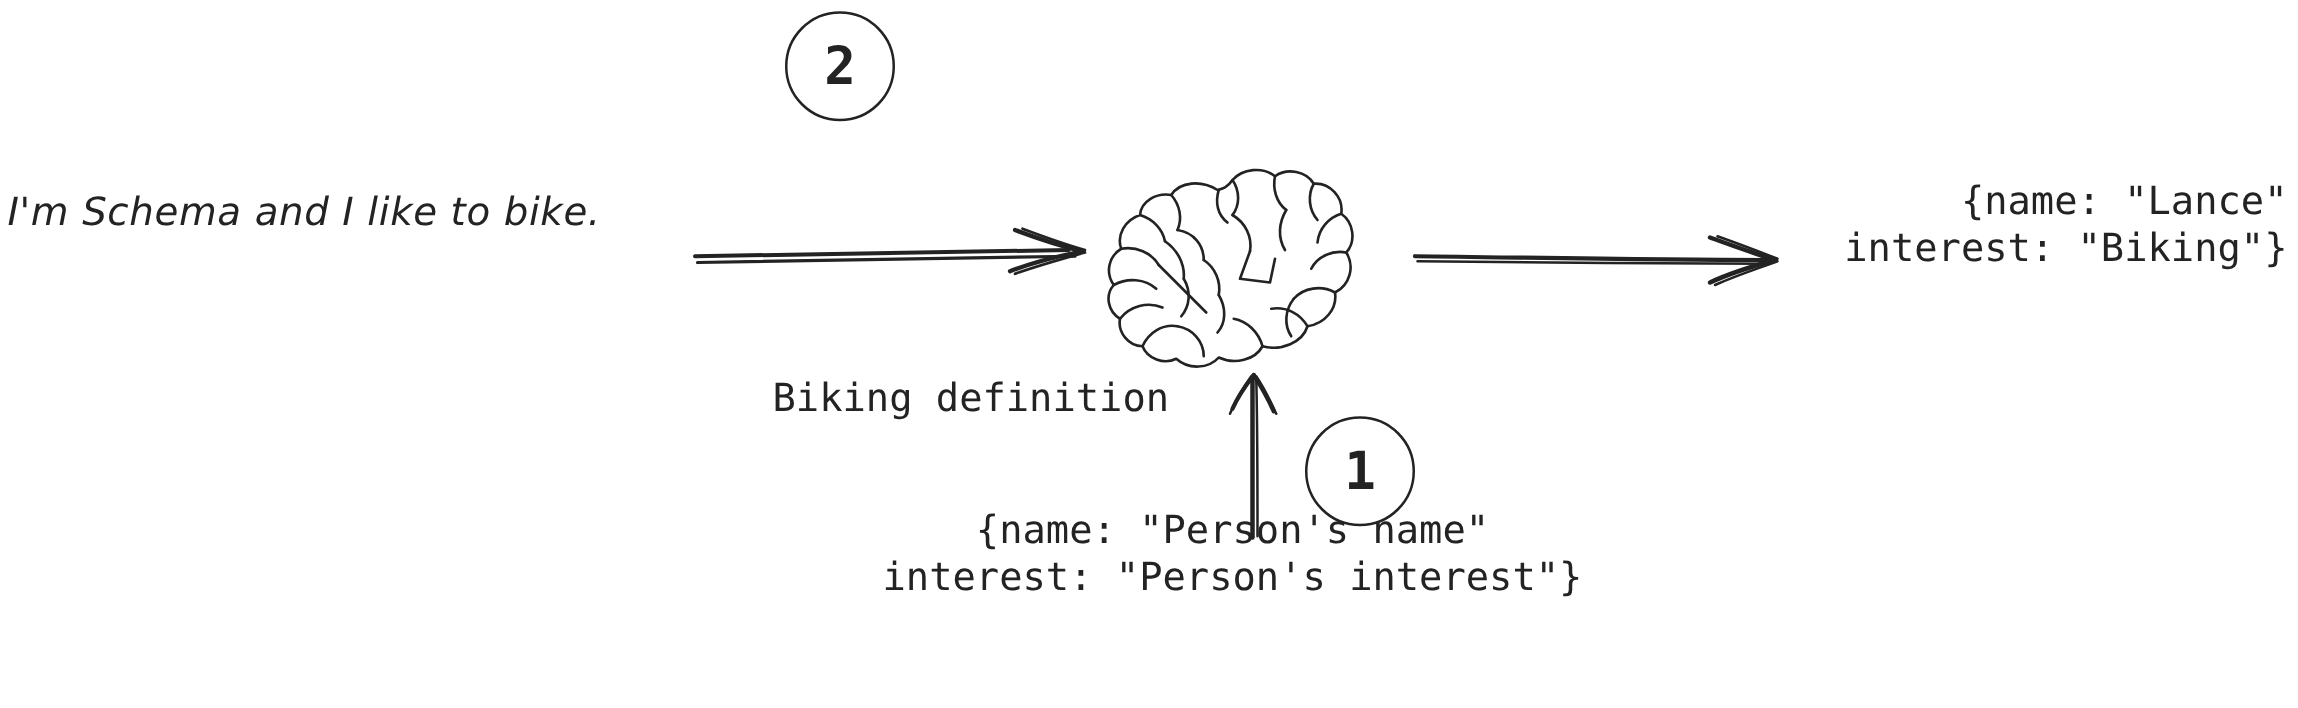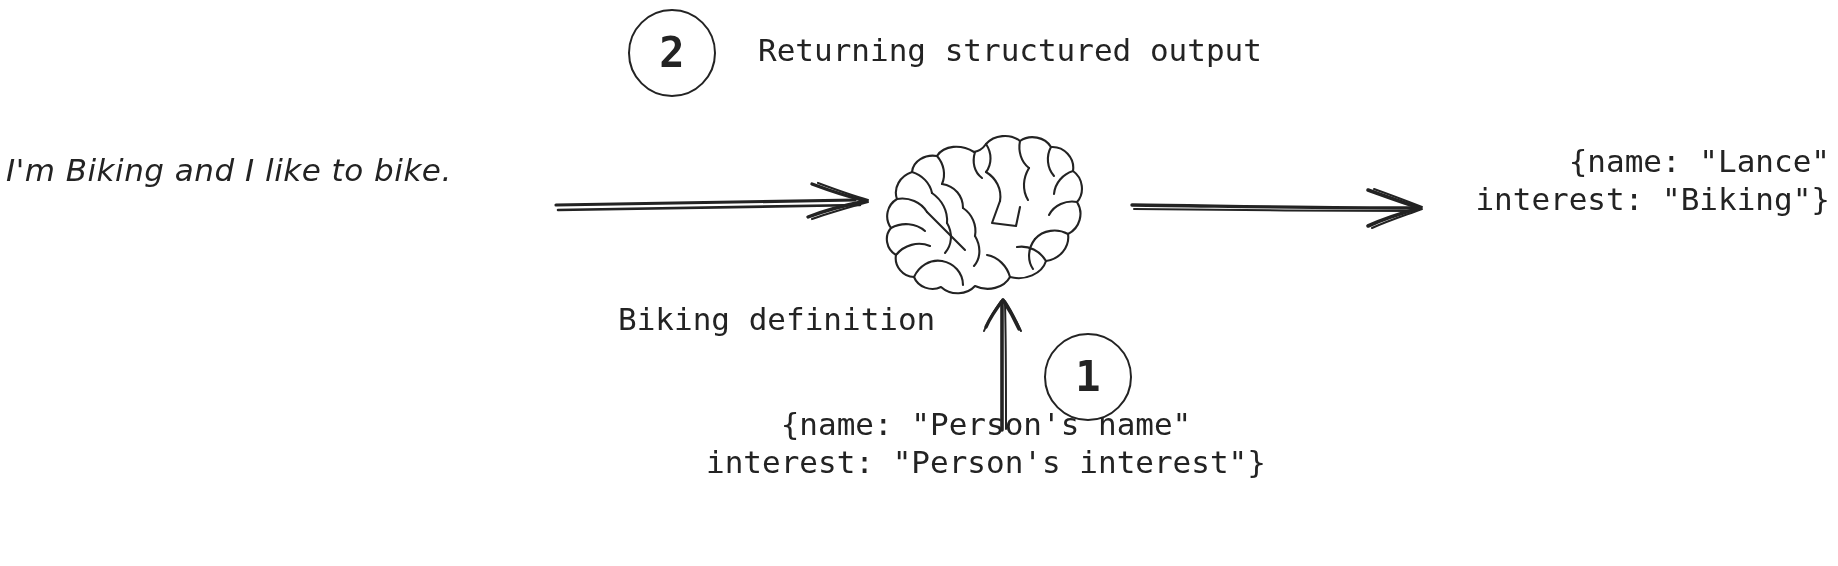--- a/index.html
+++ b/index.html
@@ -178,27 +178,26 @@
     <g fill="none" stroke="#232323" stroke-linecap="round" stroke-linejoin="round">
       <path d="M1002 430 C 1002 390, 1002 340, 1002 302" stroke-width="3.6"></path>
       <path d="M1006 429 C 1006 389, 1006 339, 1005 303" stroke-width="2.0"></path>
       <path d="M986 327 C 990 318, 996 309, 1003 300" stroke-width="3.4"></path>
       <path d="M984 331 C 988 321, 994 311, 1001 301" stroke-width="2.0"></path>
       <path d="M1003 300 C 1009 309, 1014 318, 1019 329" stroke-width="3.4"></path>
       <path d="M1005 301 C 1011 310, 1016 320, 1021 331" stroke-width="2.0"></path>
     </g>
   </svg>
 
-  <div class="abs hand mono-none" id="input-text" style="font-family:'DejaVu Sans','Liberation Sans',sans-serif;font-style:italic;color:#232323;white-space:pre;">I'm Biking and I like to bike.</div>
+  <div class="abs hand mono-none" id="input-text" style="font-family:'DejaVu Sans','Liberation Sans',sans-serif;font-style:italic;color:#232323;white-space:pre;">I'm Schema and I like to bike.</div>
 
   <div class="abs num-circle" id="circle-2">
     <span>2</span>
   </div>
 
-  <div class="abs mono" id="step2-label">Returning structured output</div>
 
   <div class="abs mono" id="output-text"><span>{name: "Lance"</span><br><span>interest: "Biking"}</span></div>
 
   <div class="abs mono" id="schema-label">Biking definition</div>
 
   <div class="abs num-circle" id="circle-1">
     <span>1</span>
   </div>
 
   <div class="abs mono" id="schema-text"><span>{name: "Person's name"</span><br><span>interest: "Person's interest"}</span></div>

